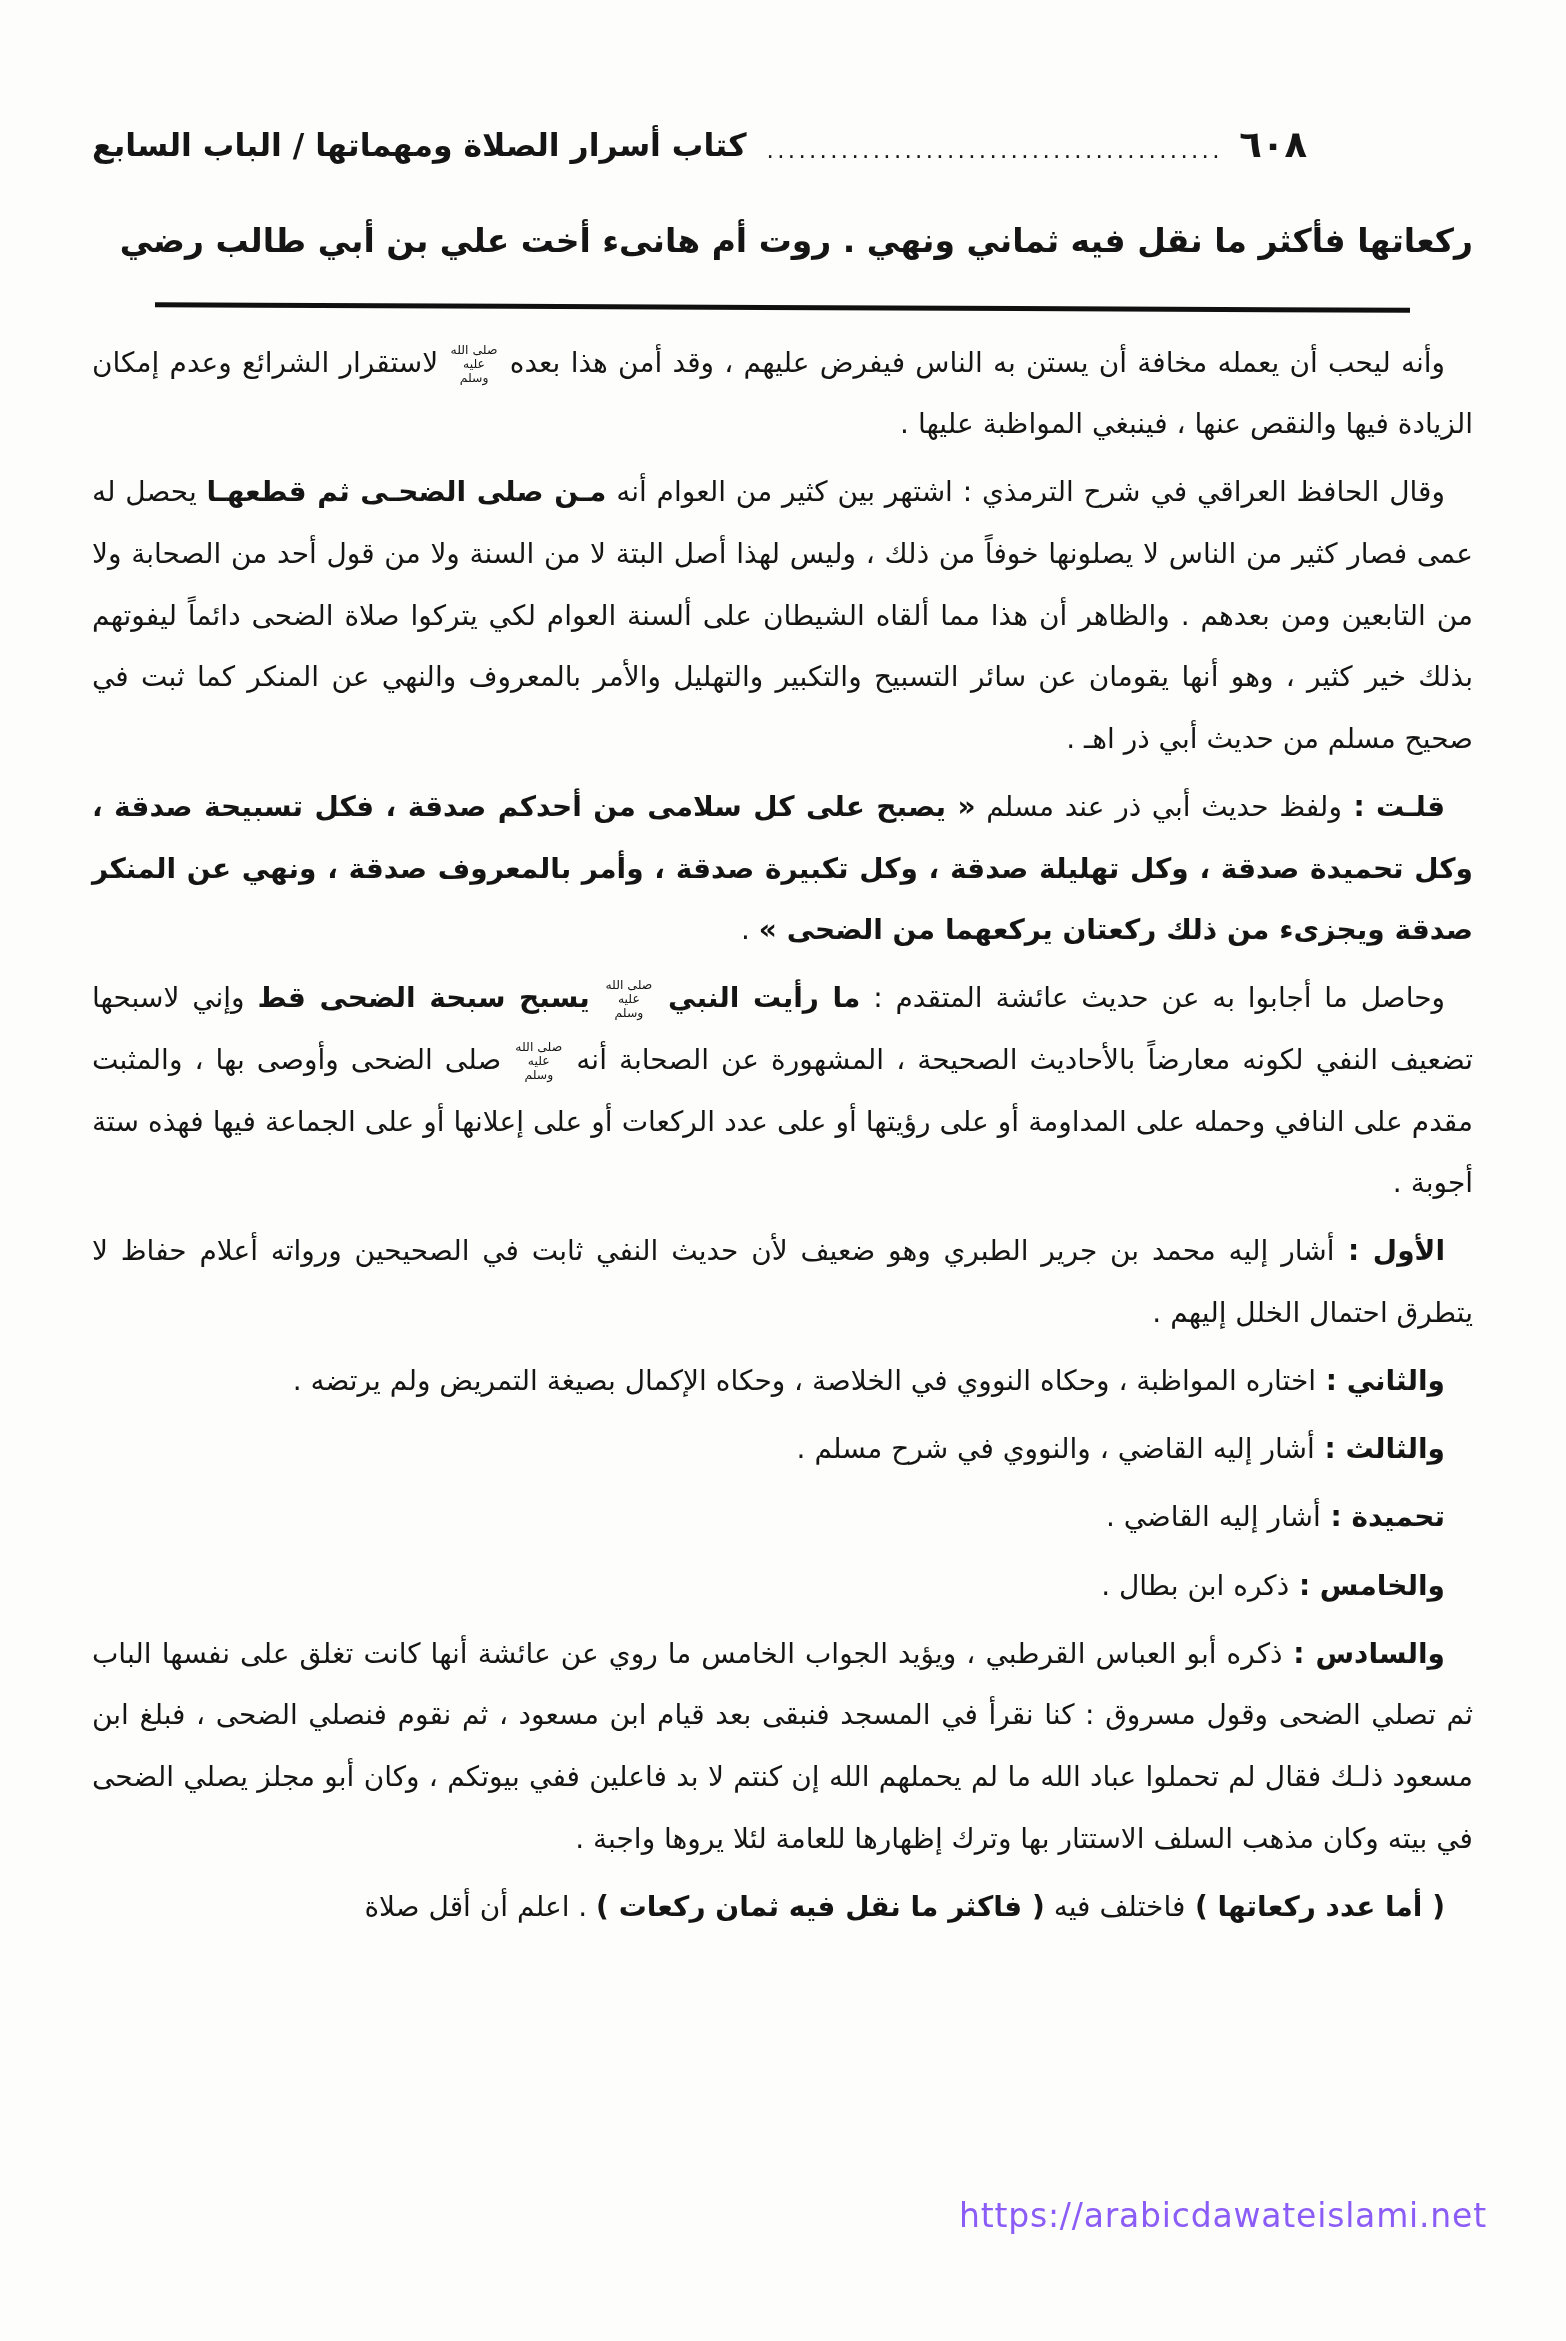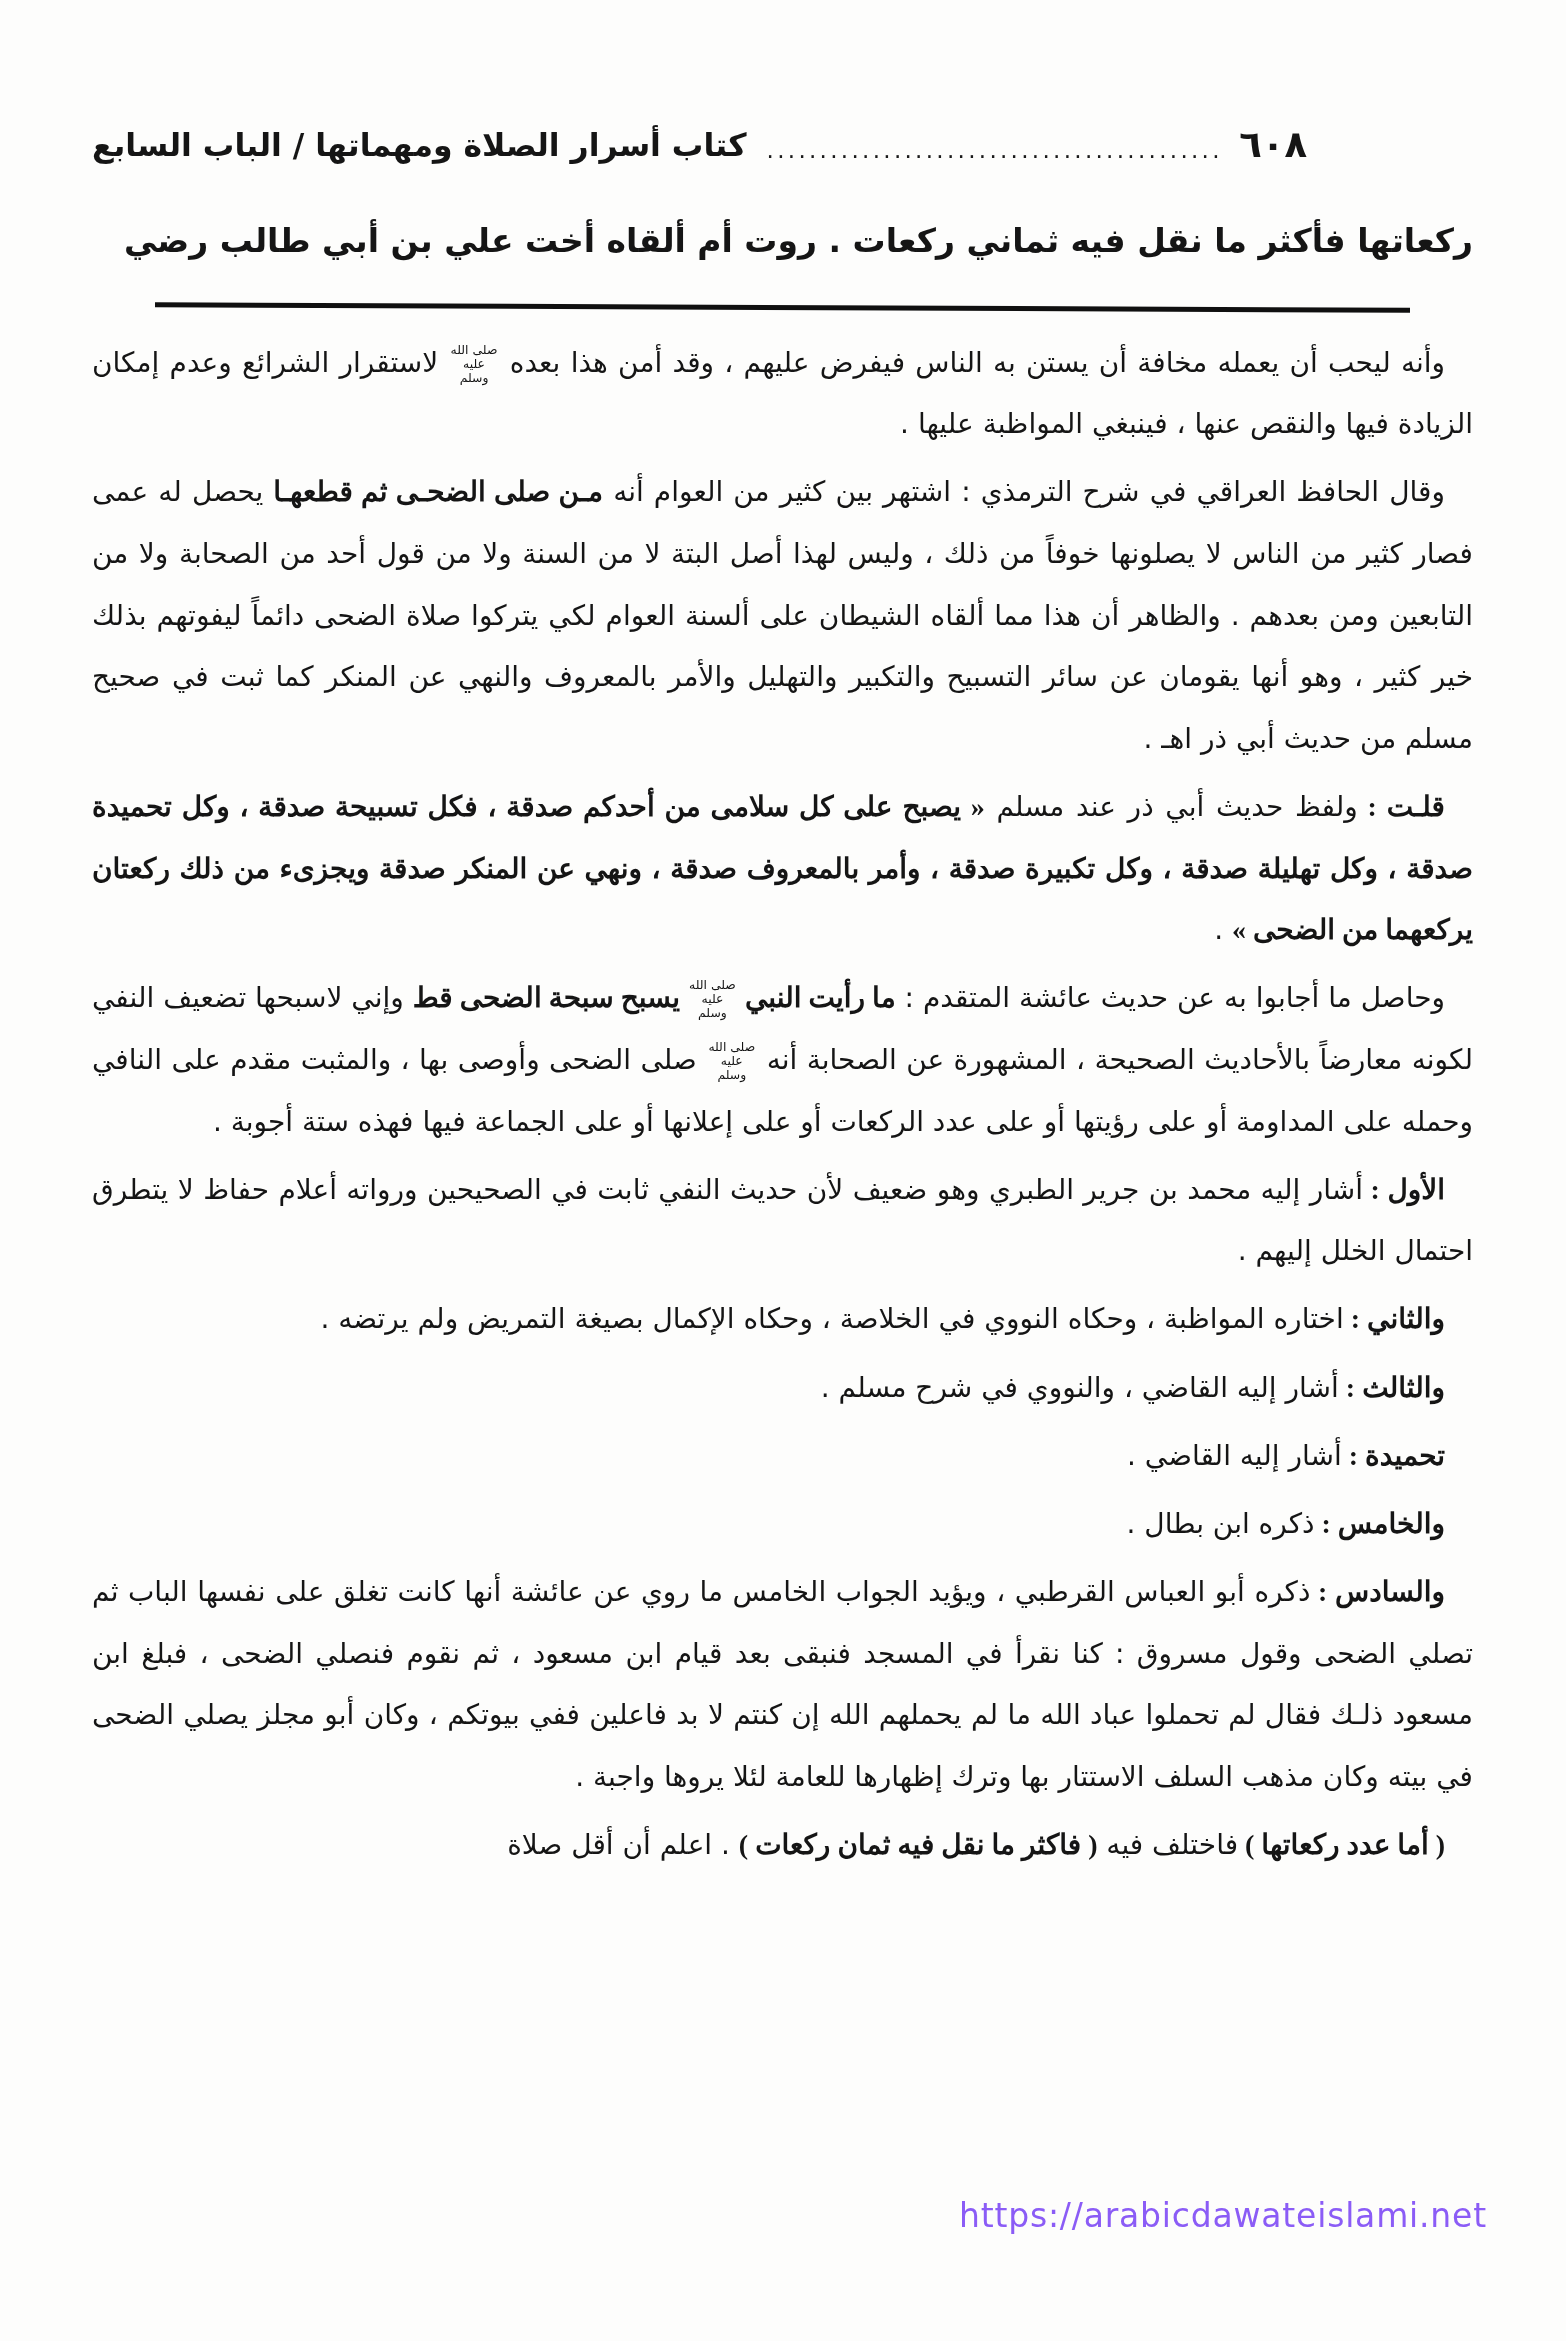--- a/index.html
+++ b/index.html
@@ -50,21 +50,21 @@
     transform:rotate(0.25deg);
   }
   
   .commentary{
     margin-top:21.6px;
     font-size:28px;
     line-height:2.2;
     text-align:justify;
   }
   .commentary p{margin:0 0 6.6px 0;text-indent:28px;}
-  .b{font-weight:700;font-family:Liberation Serif, serif;}
+  .b{font-weight:700;}
   .saw{
     display:inline-block;
     width:51px;
     font-size:12.4px;
     line-height:1.12;
     text-align:center;
     font-weight:400;
     vertical-align:middle;
     text-indent:0;
     white-space:normal;
@@ -85,21 +85,21 @@
 
 <div class="page">
   <div class="content">
 
     <div class="header">
         <span class="h-num">٦٠٨</span>
         <span class="h-dots">................................................................................</span>
         <span class="h-title">كتاب أسرار الصلاة ومهماتها / الباب السابع</span>
       </div>
 
-    <div class="matn">ركعاتها فأكثر ما نقل فيه ثماني ركعات . روت أم ألقاه أخت علي بن أبي طالب رضي</div>
+    <div class="matn">ركعاتها فأكثر ما نقل فيه ثماني ونهي . روت أم هانىء أخت علي بن أبي طالب رضي</div>
 
     <div class="divider"></div>
 
     <div class="commentary">
 
       <p><span>وأنه ليحب أن يعمله مخافة أن يستن به الناس فيفرض عليهم ، وقد أمن هذا بعده </span><span class="saw">صلى الله عليه وسلم</span><span> لاستقرار الشرائع وعدم إمكان الزيادة فيها والنقص عنها ، فينبغي المواظبة عليها .</span></p>
 
       <p><span>وقال الحافظ العراقي في شرح الترمذي : اشتهر بين كثير من العوام أنه </span><span class="b">مـن صلى الضحـى ثم قطعهـا</span><span> يحصل له عمى فصار كثير من الناس لا يصلونها خوفاً من ذلك ، وليس لهذا أصل البتة لا من السنة ولا من قول أحد من الصحابة ولا من التابعين ومن بعدهم . والظاهر أن هذا مما ألقاه الشيطان على ألسنة العوام لكي يتركوا صلاة الضحى دائماً ليفوتهم بذلك خير كثير ، وهو أنها يقومان عن سائر التسبيح والتكبير والتهليل والأمر بالمعروف والنهي عن المنكر كما ثبت في صحيح مسلم من حديث أبي ذر اهـ .</span></p>
 
       <p><span class="b">قلـت : </span><span>ولفظ حديث أبي ذر عند مسلم </span><span class="b">« يصبح على كل سلامى من أحدكم صدقة ، فكل تسبيحة صدقة ، وكل تحميدة صدقة ، وكل تهليلة صدقة ، وكل تكبيرة صدقة ، وأمر بالمعروف صدقة ، ونهي عن المنكر صدقة ويجزىء من ذلك ركعتان يركعهما من الضحى »</span><span> .</span></p>

